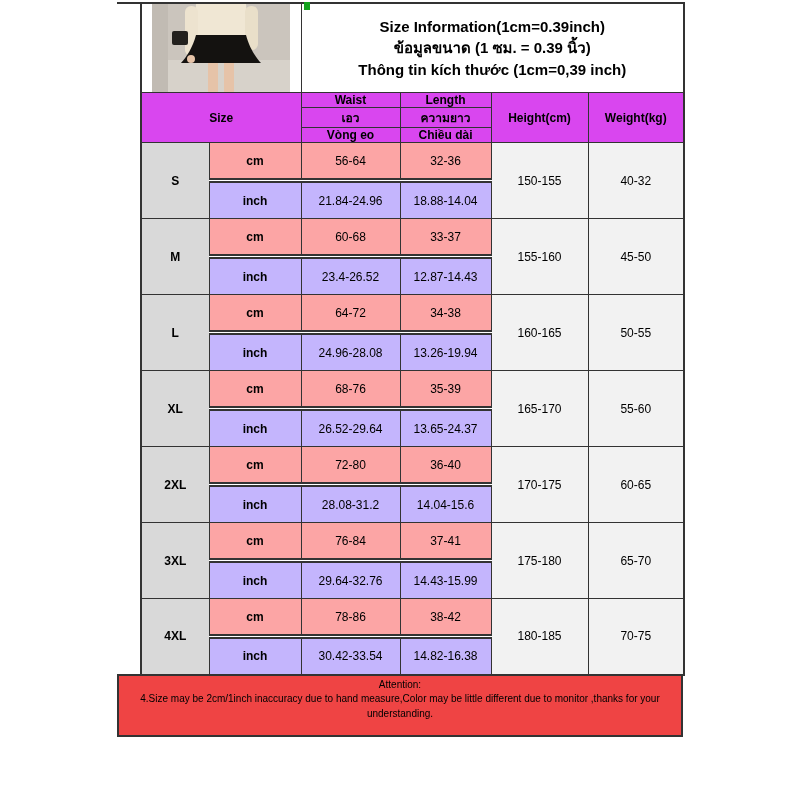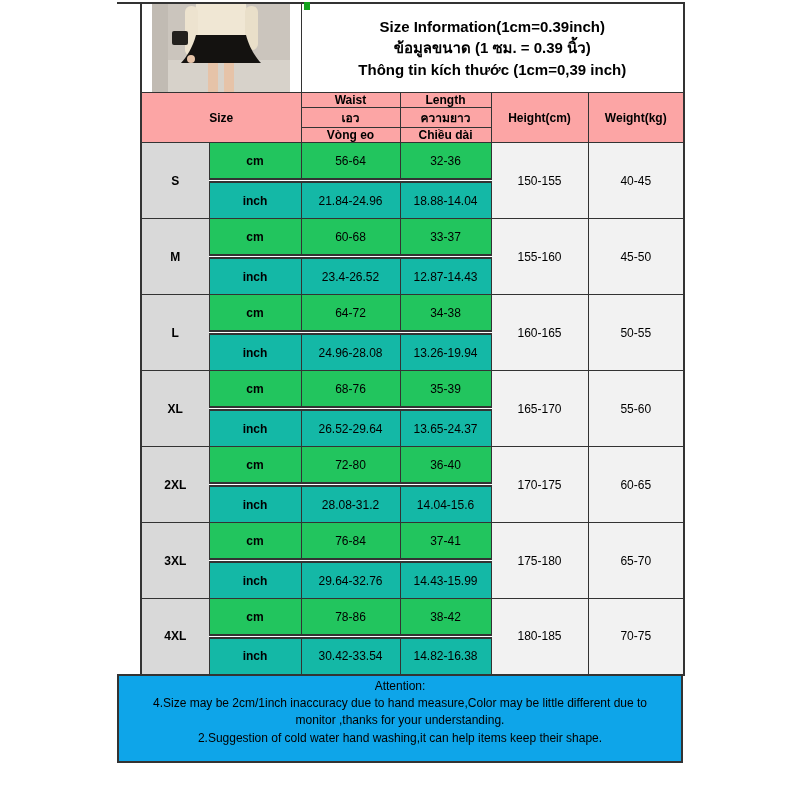--- a/index.html
+++ b/index.html
@@ -34,43 +34,43 @@
   }
 
   
   .row-title td { height: 89px; background: #fff; }
   .photo-cell { padding: 0; vertical-align: top; }
   .photo-wrap { width: 100%; height: 88px; display: flex; justify-content: center; align-items: flex-start; }
   .title-cell { border-left: 2px solid #333; }
   .title-line { font-weight: bold; font-size: 15px; line-height: 1.42; }
 
   
-  .size-table th { background: #fca5a5; font-weight: bold; }
+  .size-table th { background: #d946ef; font-weight: bold; }
   .row-hdr th { height: 15px; }
   .row-hdr1 > * { border-top: 2px solid #333; }
   .size-head { font-size: 20px; font-weight: bold; }
 
   
   .row-cm td, .row-inch td { height: 38px; }
   .row-cm > * { border-top: 2px solid #333; }
-  .row-cm td { background: #22c55e; }
-  .row-inch td { background: #14b8a6; border-top: 5px double #333; }
+  .row-cm td { background: #fca5a5; }
+  .row-inch td { background: #c4b5fd; border-top: 5px double #333; }
   .size-label { background: #d9d9d9 !important; font-weight: bold; }
   .unit { font-weight: bold; }
   .merged { background: #f2f2f2 !important; }
   .val { font-weight: normal; }
 
   
   .attention {
     width: 566px;
     margin-top: -2px;
     border: 2px solid #333;
-    background: #0ea5e9;
+    background: #ef4444;
     text-align: center;
-    font-size: 12px;
+    font-size: 10px;
     line-height: 1.45;
     padding: 2px 14px 14px 14px;
   }
 </style>
 </head>
 <body>
 
 <div class="sheet">
   <div class="layout">
     <div class="top-stub"></div>
@@ -127,21 +127,21 @@
         <th>Vòng eo</th>
         <th>Chiều dài</th>
       </tr>
 
       <tr class="row-cm">
         <td rowspan="2" class="size-label">S</td>
         <td class="unit">cm</td>
         <td class="val">56-64</td>
         <td class="val">32-36</td>
         <td rowspan="2" class="merged val">150-155</td>
-        <td rowspan="2" class="merged val">40-45</td>
+        <td rowspan="2" class="merged val">40-32</td>
       </tr>
       <tr class="row-inch">
         <td class="unit">inch</td>
         <td class="val">21.84-24.96</td>
         <td class="val">18.88-14.04</td>
       </tr>
 
       <tr class="row-cm">
         <td rowspan="2" class="size-label">M</td>
         <td class="unit">cm</td>
@@ -224,16 +224,15 @@
         <td class="unit">inch</td>
         <td class="val">30.42-33.54</td>
         <td class="val">14.82-16.38</td>
       </tr>
     </tbody>
       </table>
 
     <div class="attention">
       <div>Attention:</div>
       <div>4.Size may be 2cm/1inch inaccuracy due to hand measure,Color may be little different due to monitor ,thanks for your understanding.</div>
-      <div>2.Suggestion of cold water hand washing,it can help items keep their shape.</div>
     </div>
   </div>
 </div>
 
 </body></html>

